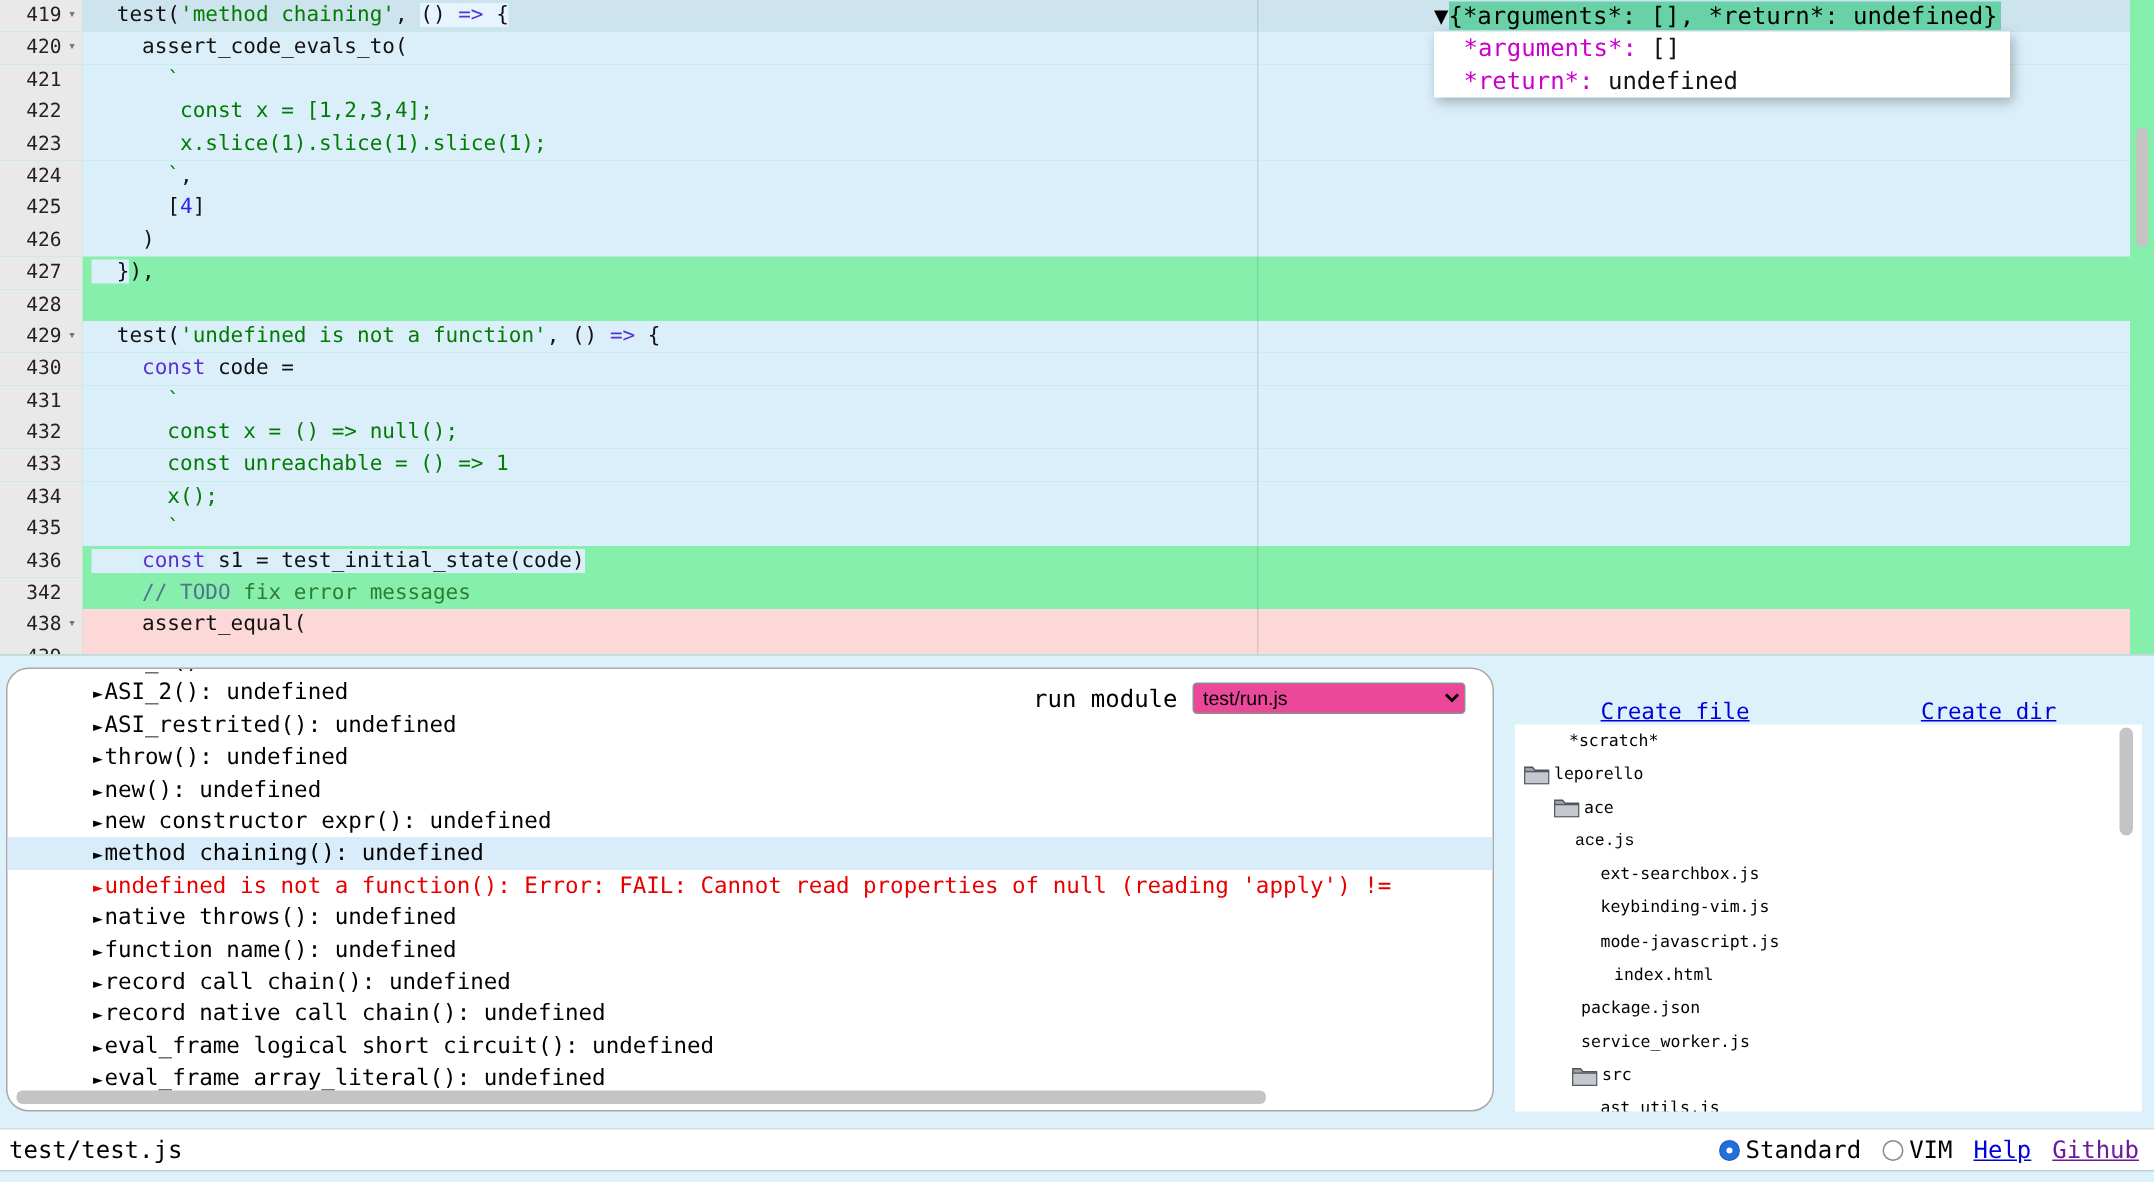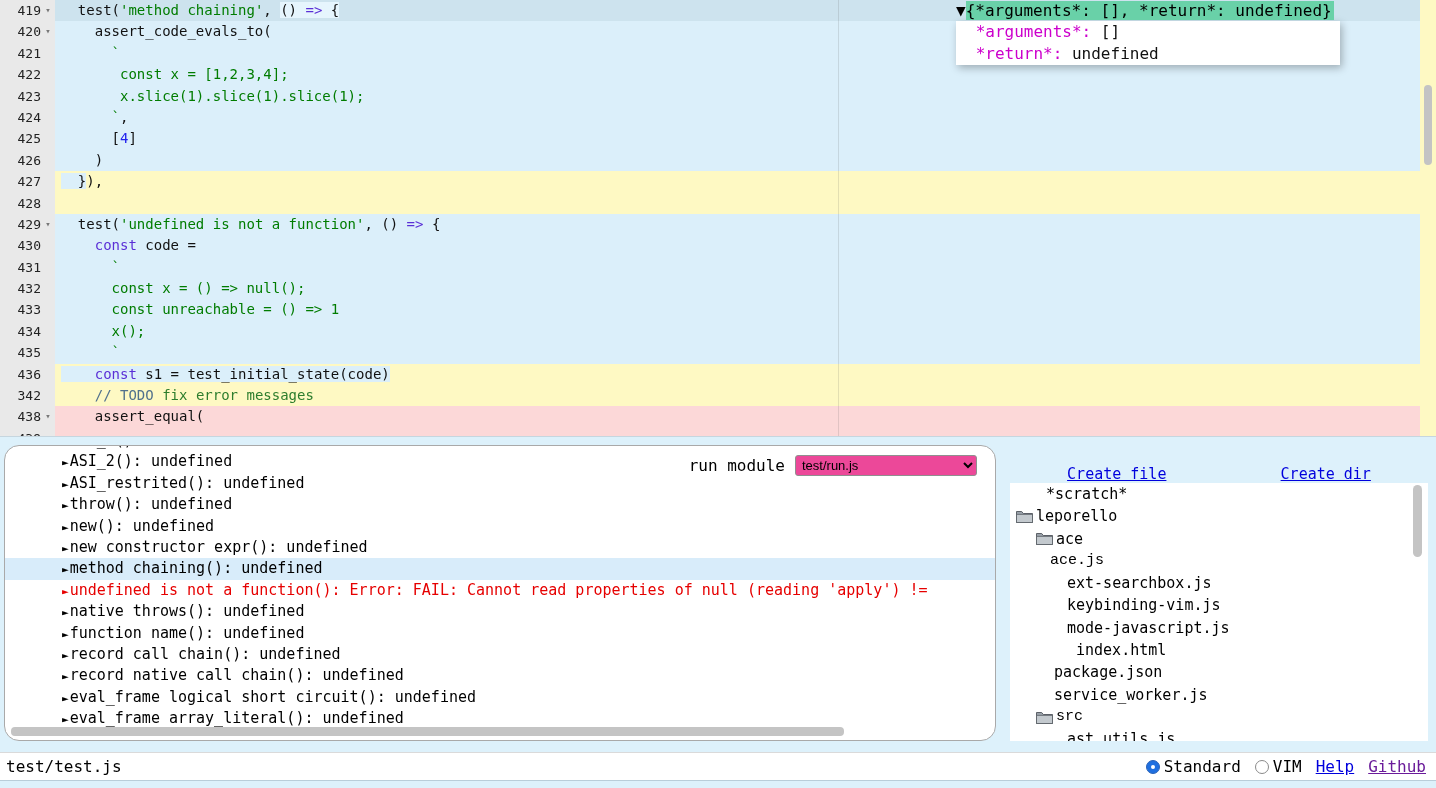--- a/index.html
+++ b/index.html
@@ -7,21 +7,21 @@
     --err:#fcd8d8; --gutterBg:#e9e9e9; --strGreen:#007c00; --kw:#5a2fd6;
     --num:#2222ee; --comBlue:#51718d; --comGreen:#2d7d2d; --mag:#cc00cc;
     --ttGreen:#69d1a8; --selRow:#d8ecfa; --errText:#e60000; --link:#0000dd;
     --visited:#6a1b9a; --scroll:#c4c4c4;
   }
   *{margin:0;padding:0;box-sizing:border-box;}
   html,body{width:1436px;height:788px;overflow:hidden;}
   body{background:var(--pageBg);font-family:"DejaVu Sans Mono",monospace;position:relative;}
 
   
-  #editor{position:absolute;left:0;top:0;width:1436px;height:437px;background:#fef9c3;
+  #editor{position:absolute;left:0;top:0;width:1436px;height:437px;background:#86efac;
           border-bottom:1px solid #c6d6df;overflow:hidden;}
   .crow{position:relative;height:21.4px;line-height:21.4px;display:flex;font-size:14px;white-space:pre;}
   .gutter{width:55px;flex:0 0 55px;background:var(--gutterBg);display:flex;justify-content:flex-end;
           align-items:center;color:#222;}
   .lnum{width:38px;text-align:right;font-size:13px;}
   .fold{width:14px;text-align:center;font-size:9px;color:#777;cursor:pointer;}
   .code{flex:1;margin-right:16px;padding-left:6px;overflow:hidden;}
   .bg-active .code{background:var(--active);}
   .bg-hl .code{background:var(--hl);}
   .bg-err .code{background:var(--err);}
@@ -54,21 +54,21 @@
   #run-module-label{font-size:16px;color:#000;}
   #module-select{width:182px;height:21px;font-family:"Liberation Sans",sans-serif;font-size:13px;
                  border:1px solid #8f8f8f;border-radius:3px;background:#ec4899;padding:0 2px;}
   #logs-hscroll{position:absolute;bottom:4px;left:6px;width:833px;height:9px;border-radius:4px;background:var(--scroll);}
 
   
   #tree-header{position:absolute;left:1010px;top:447px;width:418px;height:36px;display:flex;
                align-items:flex-end;justify-content:space-around;}
   #tree-header a{font-size:15px;color:var(--link);text-decoration:underline;cursor:pointer;}
   #file-tree{position:absolute;left:1010px;top:483px;width:418px;height:258px;background:#fff;overflow:hidden;}
-  .tree-row{height:22.3px;line-height:22.3px;font-size:15px;white-space:pre;color:#000;cursor:pointer;
+  .tree-row{height:22.3px;line-height:22.3px;font-size:11px;white-space:pre;color:#000;cursor:pointer;
             display:flex;align-items:center;}
   .tree-row svg{margin-right:3px;flex:0 0 auto;}
   #tree-vscroll{position:absolute;right:6px;top:2px;width:9px;height:72px;border-radius:4.5px;background:var(--scroll);}
 
   
   #statusbar{position:absolute;left:0;top:752px;width:1436px;height:29px;background:#fff;
              border-top:1px solid #dadada;border-bottom:1px solid #b9cdd9;display:flex;
              align-items:center;justify-content:space-between;padding:0 10px 0 6px;}
   #file-path{font-size:16px;color:#000;}
   #status-right{display:flex;align-items:center;gap:14px;font-size:16px;}
@@ -158,21 +158,21 @@
           <path d="M0.5 1.5 h5.2 l1.6 2 h9.2 v9 h-16 z" fill="#9aa2aa" stroke="#50565c" stroke-width="0.9"></path>
           <path d="M0.5 4.4 h16 v8.1 h-16 z" fill="#c3c9ce" stroke="#50565c" stroke-width="0.7"></path>
         </svg><span>ace</span></div>
       <div class="tree-row" style="padding-left: 40px; font-family: Liberation Mono, monospace;"><span>ace.js</span></div>
       <div class="tree-row" style="padding-left: 57px;"><span>ext-searchbox.js</span></div>
       <div class="tree-row" style="padding-left: 57px;"><span>keybinding-vim.js</span></div>
       <div class="tree-row" style="padding-left: 57px;"><span>mode-javascript.js</span></div>
       <div class="tree-row" style="padding-left: 44px; margin-left: 22px;"><span>index.html</span></div>
       <div class="tree-row" style="padding-left: 44px;"><span>package.json</span></div>
       <div class="tree-row" style="padding-left: 44px;"><span>service_worker.js</span></div>
-      <div class="tree-row" style="padding-left: 26px; font-family: Liberation Mono, monospace;"><svg width="17" height="13" viewBox="0 0 17 13">
+      <div class="tree-row" style="padding-left: 38px;"><svg width="17" height="13" viewBox="0 0 17 13">
           <path d="M0.5 1.5 h5.2 l1.6 2 h9.2 v9 h-16 z" fill="#9aa2aa" stroke="#50565c" stroke-width="0.9"></path>
           <path d="M0.5 4.4 h16 v8.1 h-16 z" fill="#c3c9ce" stroke="#50565c" stroke-width="0.7"></path>
         </svg><span>src</span></div>
       <div class="tree-row" style="padding-left: 57px;"><span>ast_utils.js</span></div>
     </div>
   <div id="tree-vscroll"></div>
 </div>
 
 <div id="statusbar">
   <span id="file-path">test/test.js</span>

